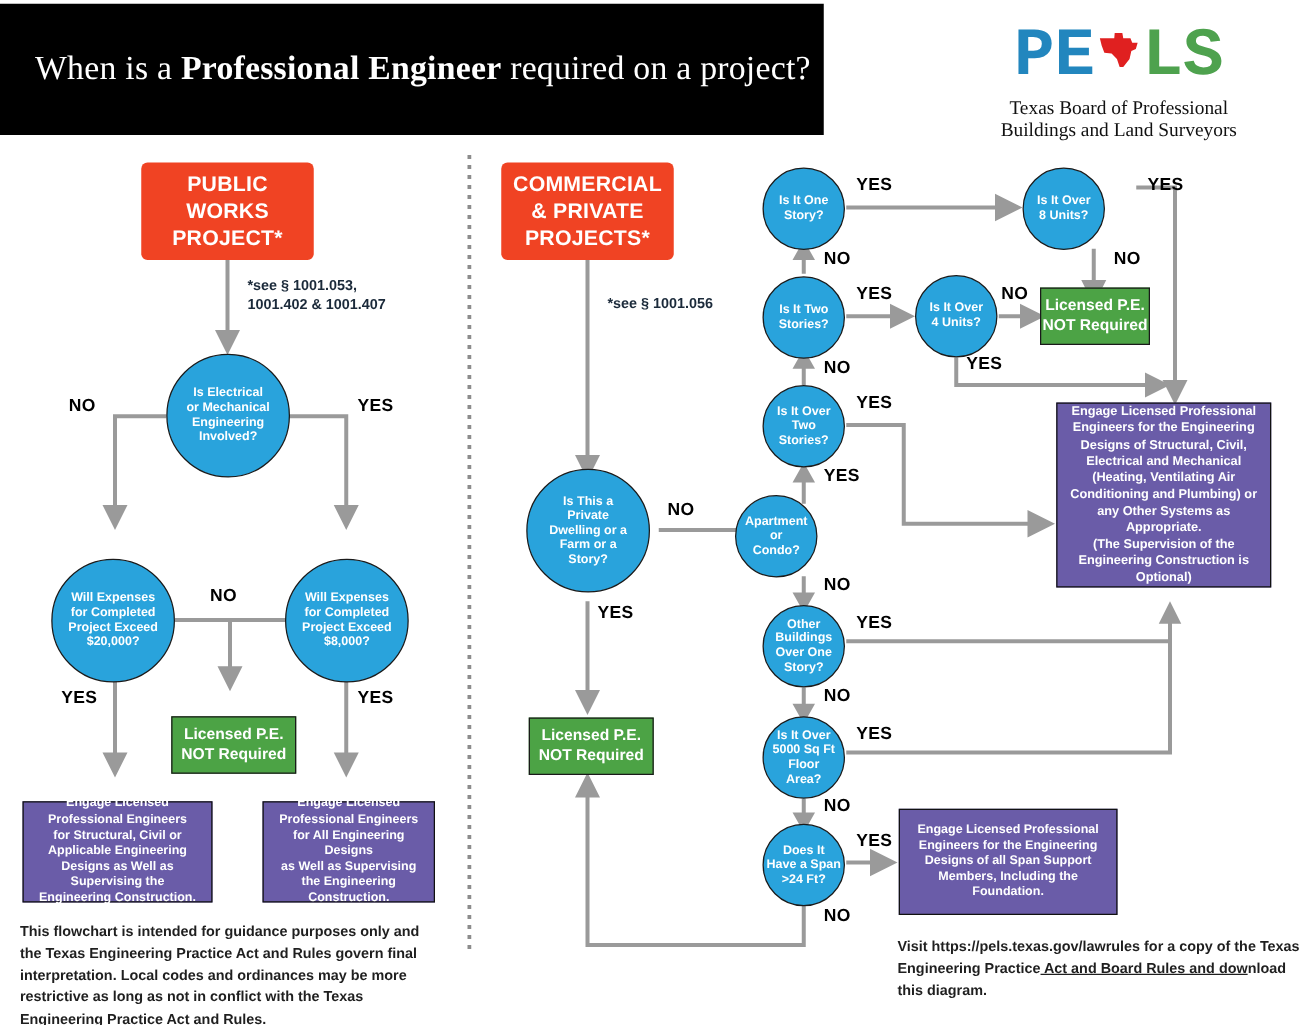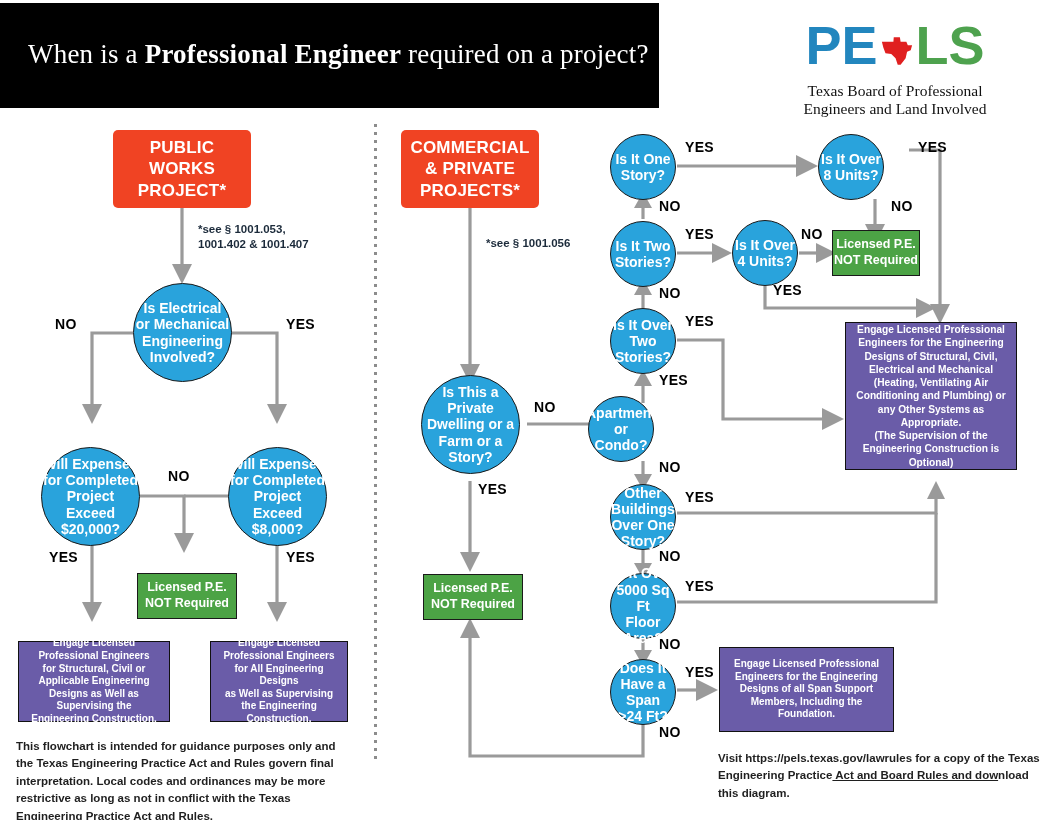--- a/index.html
+++ b/index.html
@@ -41,21 +41,21 @@
   .header-title b { font-weight: bold; }
 
   
   .logo-wrap {
     position: absolute;
     left: 745px; top: 18px;
     width: 300px; height: 95px;
     text-align: center;
   }
   .logo-mark {
-    font-family: Liberation Sans, sans-serif;
+    font-family: Liberation Mono, monospace;
     font-size: 54px;
     font-weight: bold;
     line-height: 54px;
     letter-spacing: 0px;
     white-space: nowrap;
   }
   .logo-pe { color: #2286BE; }
   .logo-ls { color: #4EA24E; }
   .logo-tex { display: inline-block; vertical-align: middle; margin: 0 1px; }
   .logo-sub {
@@ -91,21 +91,21 @@
     background: #F04323;
     border-radius: 5px;
     font-size: 17px;
     letter-spacing: 0.2px;
     line-height: 1.25;
   }
   .node-circle {
     background: #29A3DC;
     border: 1.5px solid #1a1a1a;
     border-radius: 50%;
-    font-size: 14px;
+    font-size: 10px;
     line-height: 1.16;
   }
   .node-green {
     background: #4CA345;
     border: 1.5px solid #1a1a1a;
     font-size: 12.5px;
     line-height: 1.25;
   }
   .node-purple {
     background: #6A5CA8;
@@ -159,21 +159,21 @@
   <div class="header-bar">
     <div class="header-title"><span>When is a </span><b>Professional Engineer</b><span> required on a project?</span></div>
   </div>
 
   <div class="logo-wrap">
     <div class="logo-mark"><span class="logo-pe">PE</span><span class="logo-tex"><svg width="36" height="36" viewBox="0 0 100 100">
             <path d="M8 24 L40 24 L41 12 L58 12 L60 24 L76 24 L80 34 L92 34 L88 48 L78 52 L74 70 L60 88 L52 88 L46 70 L34 58 L18 56 L12 40 Z" fill="#E02020"></path>
           </svg></span><span class="logo-ls">LS</span></div>
     <div class="logo-sub">
       <div>Texas Board of Professional</div>
-      <div>Engineers and Land Involved</div>
+      <div>Buildings and Land Surveyors</div>
     </div>
   </div>
 
   <div class="divider"></div>
 
   <svg class="edges" viewBox="0 0 1051 820">
     <defs></defs>
 
     <path class="ln" d="M182,207 L182,268"></path>
     <polygon class="ar" points="172,264 192,264 182,284"></polygon>

